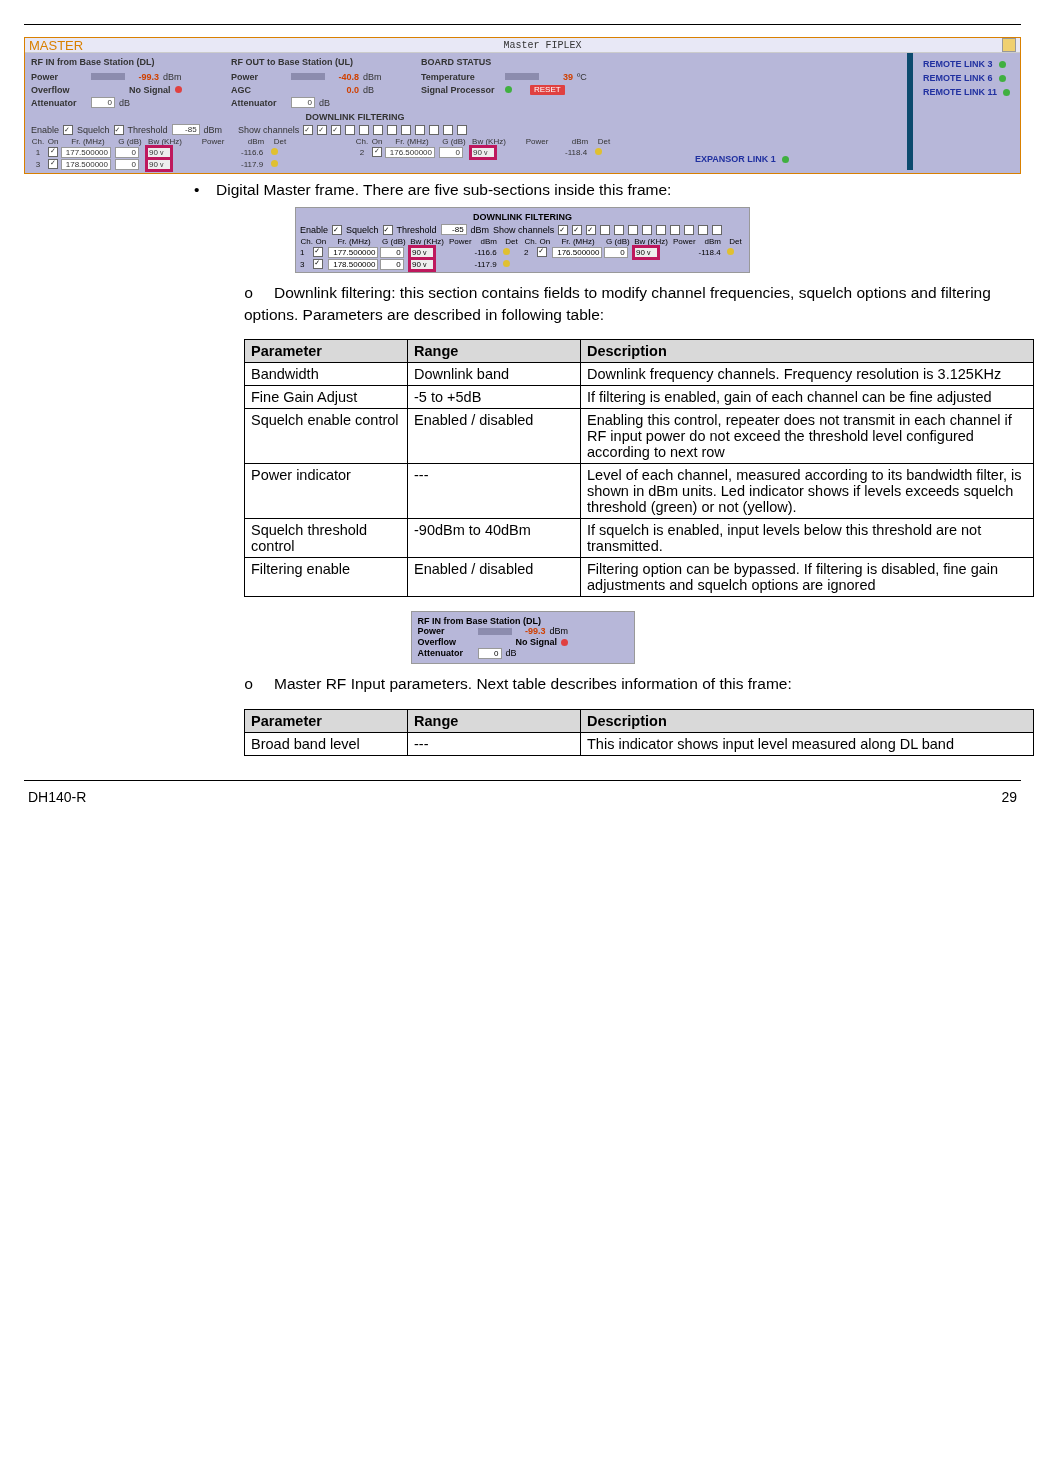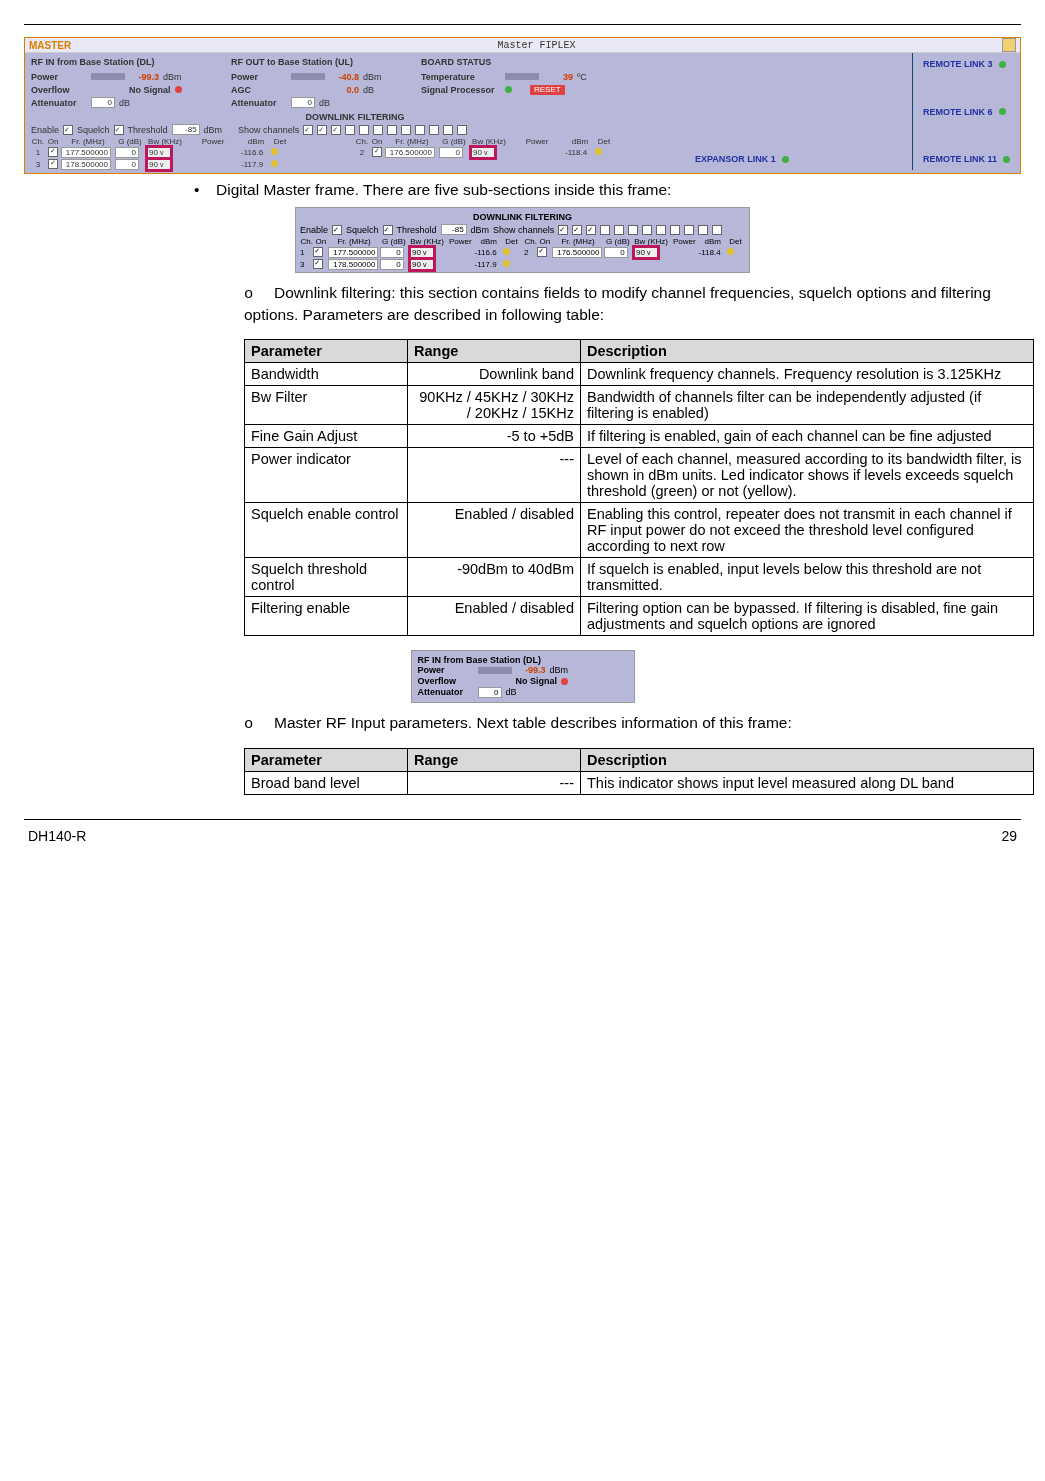--- a/index.html
+++ b/index.html
@@ -40,22 +40,22 @@
   .panel-head {
     background: #e8e8f6;
     display: flex;
     align-items: center;
     height: 14px;
     padding: 0 4px;
     border-bottom: 1px solid #ccc;
   }
   .panel-head .title-left {
     color: #d98000;
-    font-weight: bold;
-    font-size: 10px;
+    font-weight: normal;
+    font-size: 13px;
   }
   .panel-head .title-center {
     flex: 1;
     text-align: center;
     font-family: "Courier New", monospace;
     font-size: 10px;
   }
   .panel-head .corner-ico {
     width: 12px;
     height: 12px;
@@ -159,21 +159,21 @@
     border: 1px solid #000;
     padding: 3px 6px;
     text-align: left;
     vertical-align: top;
   }
   table.param th {
     background: #d9d9d9;
     font-weight: bold;
   }
   table.param td.c1 { width: 150px; }
-  table.param td.c2 { width: 160px; text-align: right; }
+  table.param td.c2 { width: 160px; }
 
   .subfig-container-center {
     width: 455px;
     margin: 8px auto 10px auto;
   }
 </style>
 </head>
 <body>
 
 <hr class="top-rule">
@@ -331,21 +331,21 @@
       </div>
     </div>
 
     <div style="flex:1; display:flex;">
       <div class="side-block" style="flex:1; justify-content:flex-end; align-items:flex-start;">
         <div class="lk">
             <span class="nm">EXPANSOR LINK 1</span>
             <span class="led g"></span>
           </div>
       </div>
-      <div class="side-block" style="border-left:1px solid #0c4a6e;justify-content:space-between;">
+      <div class="side-block" style="border-left:6px solid #0c4a6e;">
         <div class="lk">
             <span class="nm">REMOTE LINK 3</span>
             <span class="led g"></span>
           </div>
         <div class="lk">
             <span class="nm">REMOTE LINK 6</span>
             <span class="led g"></span>
           </div>
         <div class="lk">
             <span class="nm">REMOTE LINK 11</span>
@@ -454,38 +454,33 @@
     <th>Parameter</th>
     <th>Range</th>
     <th>Description</th>
   </tr>
   <tr>
         <td class="c1">Bandwidth</td>
         <td class="c2">Downlink band</td>
         <td>Downlink frequency channels. Frequency resolution is 3.125KHz</td>
       </tr>
   <tr>
-        <td class="c1">Bw Filter</td>
-        <td class="c2">90KHz / 45KHz / 30KHz / 20KHz / 15KHz</td>
-        <td>Bandwidth of channels filter can be independently adjusted (if filtering is enabled)</td>
-      </tr>
-  <tr>
         <td class="c1">Fine Gain Adjust</td>
         <td class="c2">-5 to +5dB</td>
         <td>If filtering is enabled, gain of each channel can be fine adjusted</td>
       </tr>
   <tr>
+        <td class="c1">Squelch enable control</td>
+        <td class="c2">Enabled / disabled</td>
+        <td>Enabling this control, repeater does not transmit in each channel if RF input power do not exceed the threshold level configured according to next row</td>
+      </tr>
+  <tr>
         <td class="c1">Power indicator</td>
         <td class="c2">---</td>
         <td>Level of each channel, measured according to its bandwidth filter, is shown in dBm units. Led indicator shows if levels exceeds squelch threshold (green) or not (yellow).</td>
-      </tr>
-  <tr>
-        <td class="c1">Squelch enable control</td>
-        <td class="c2">Enabled / disabled</td>
-        <td>Enabling this control, repeater does not transmit in each channel if RF input power do not exceed the threshold level configured according to next row</td>
       </tr>
   <tr>
         <td class="c1">Squelch threshold control</td>
         <td class="c2">-90dBm to 40dBm</td>
         <td>If squelch is enabled, input levels below this threshold are not transmitted.</td>
       </tr>
   <tr>
         <td class="c1">Filtering enable</td>
         <td class="c2">Enabled / disabled</td>
         <td>Filtering option can be bypassed. If filtering is disabled, fine gain adjustments and squelch options are ignored</td>

